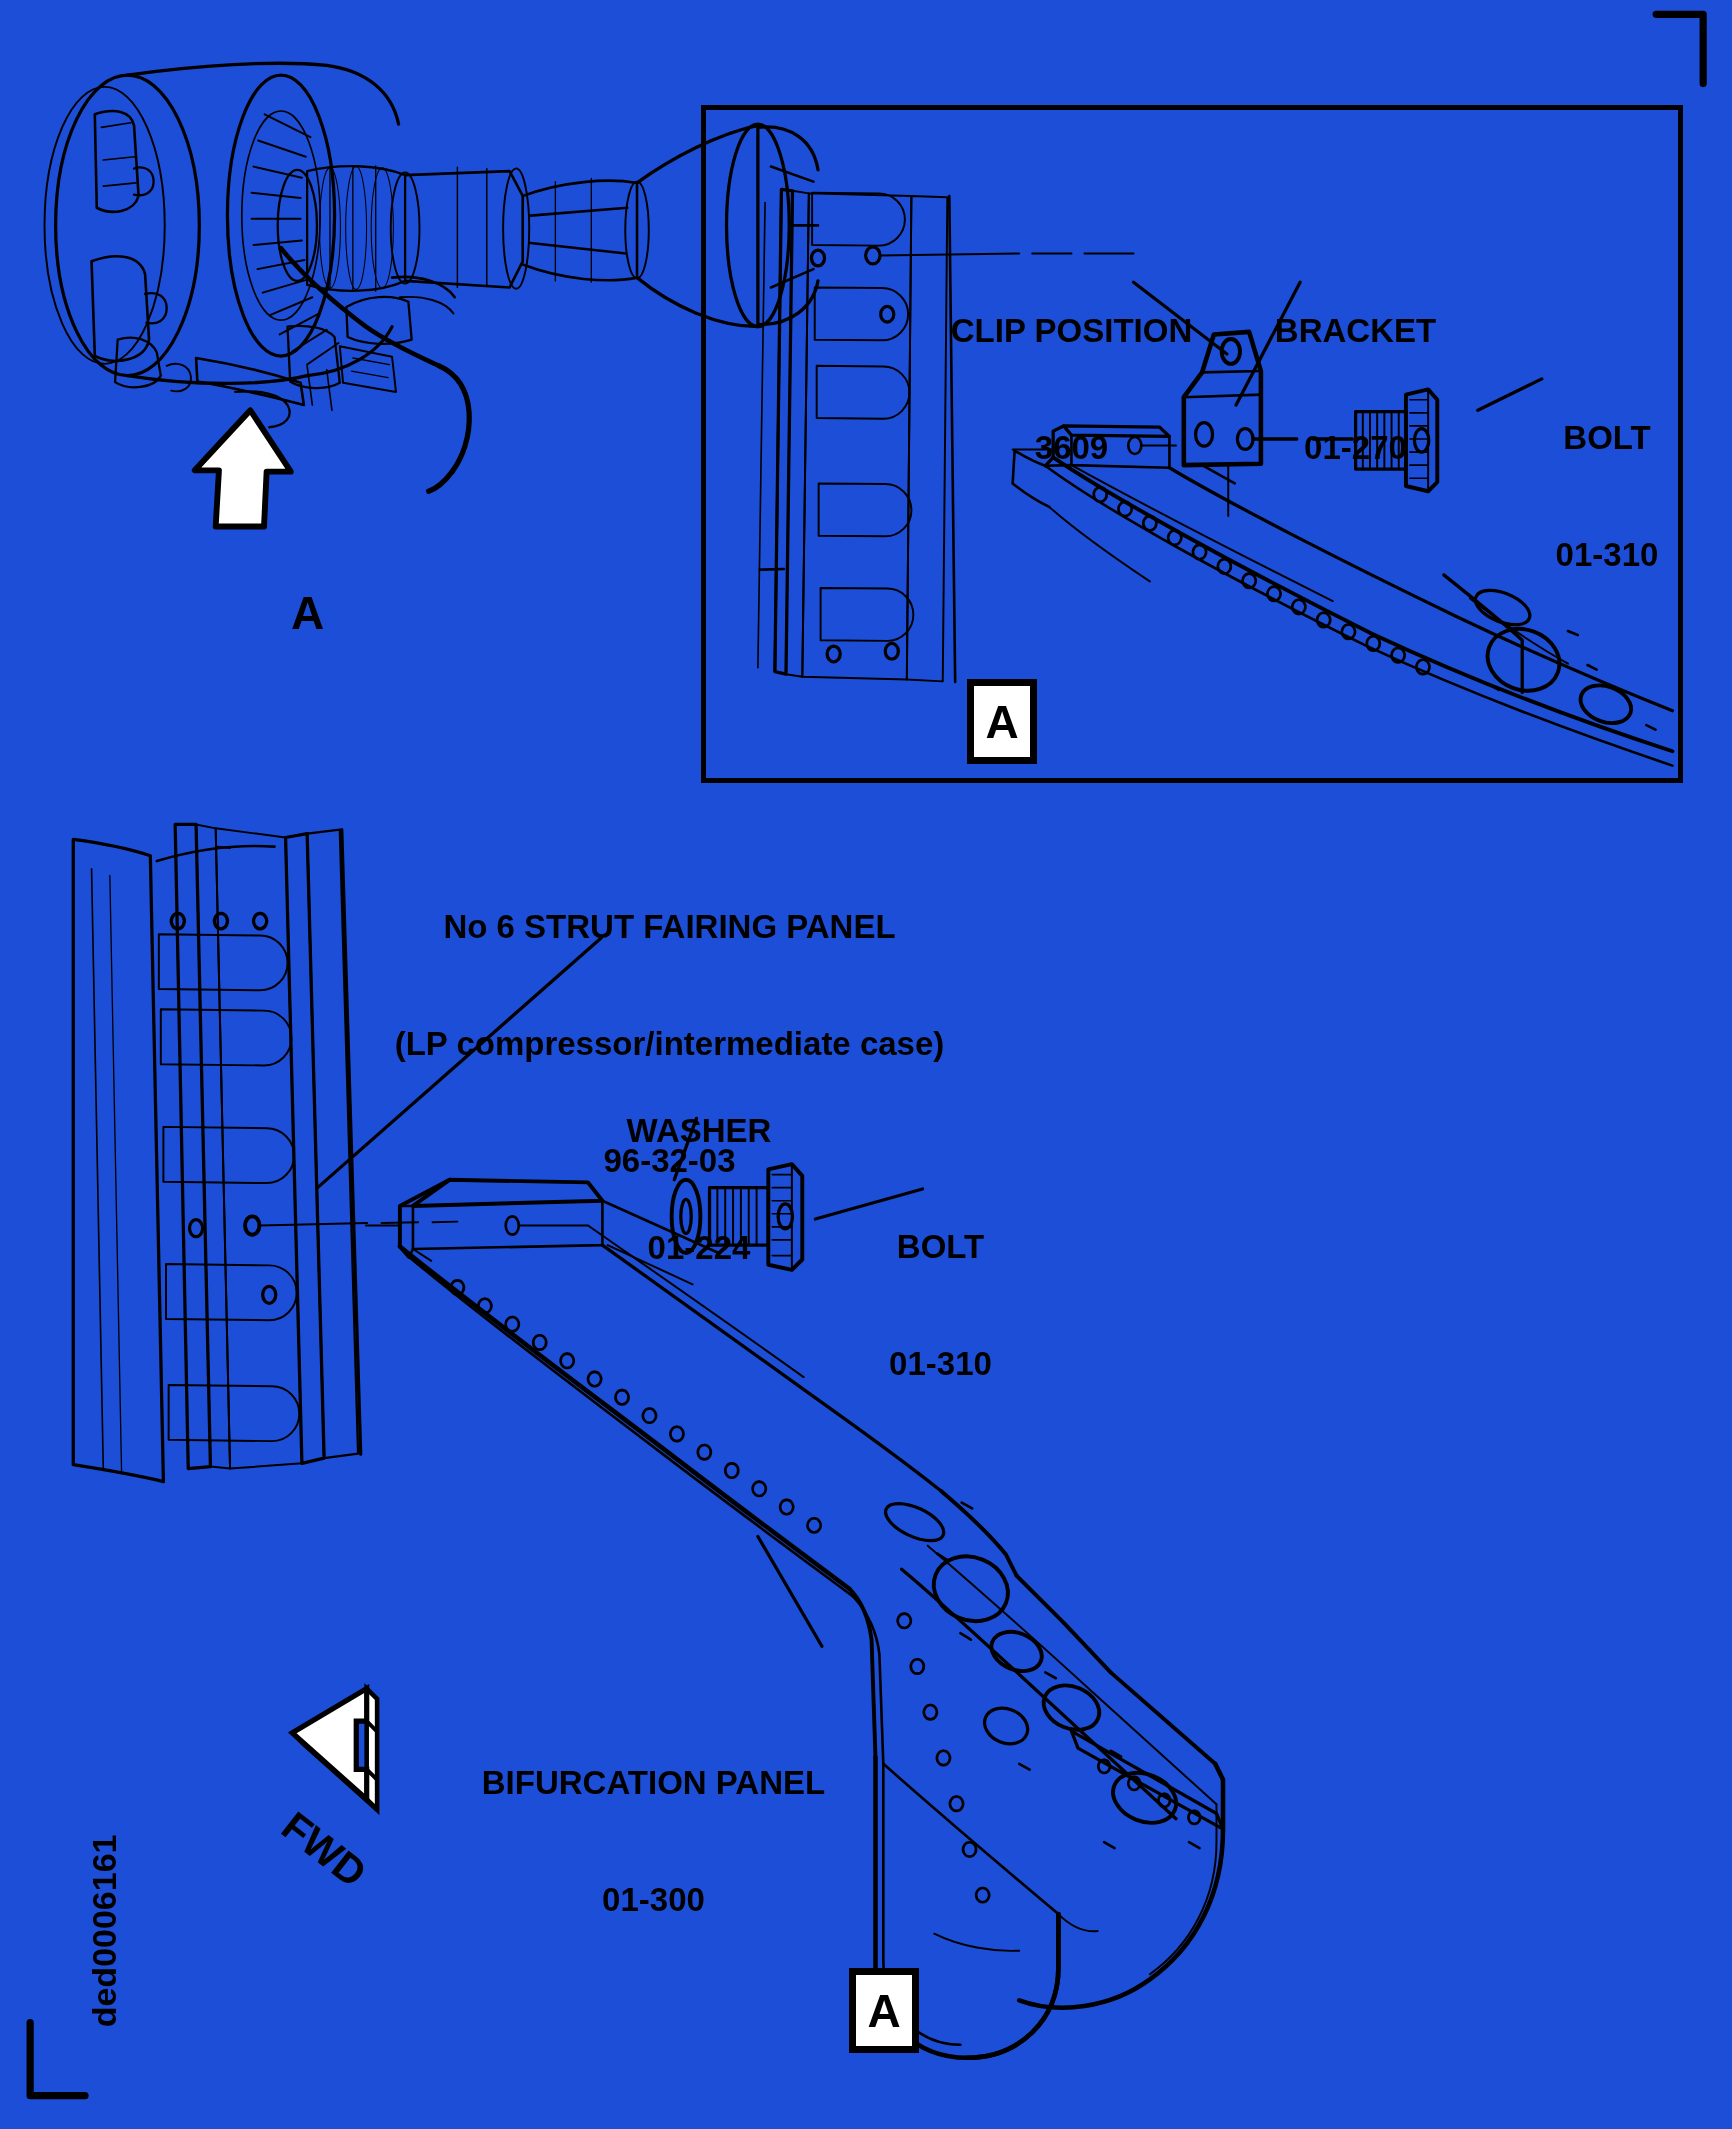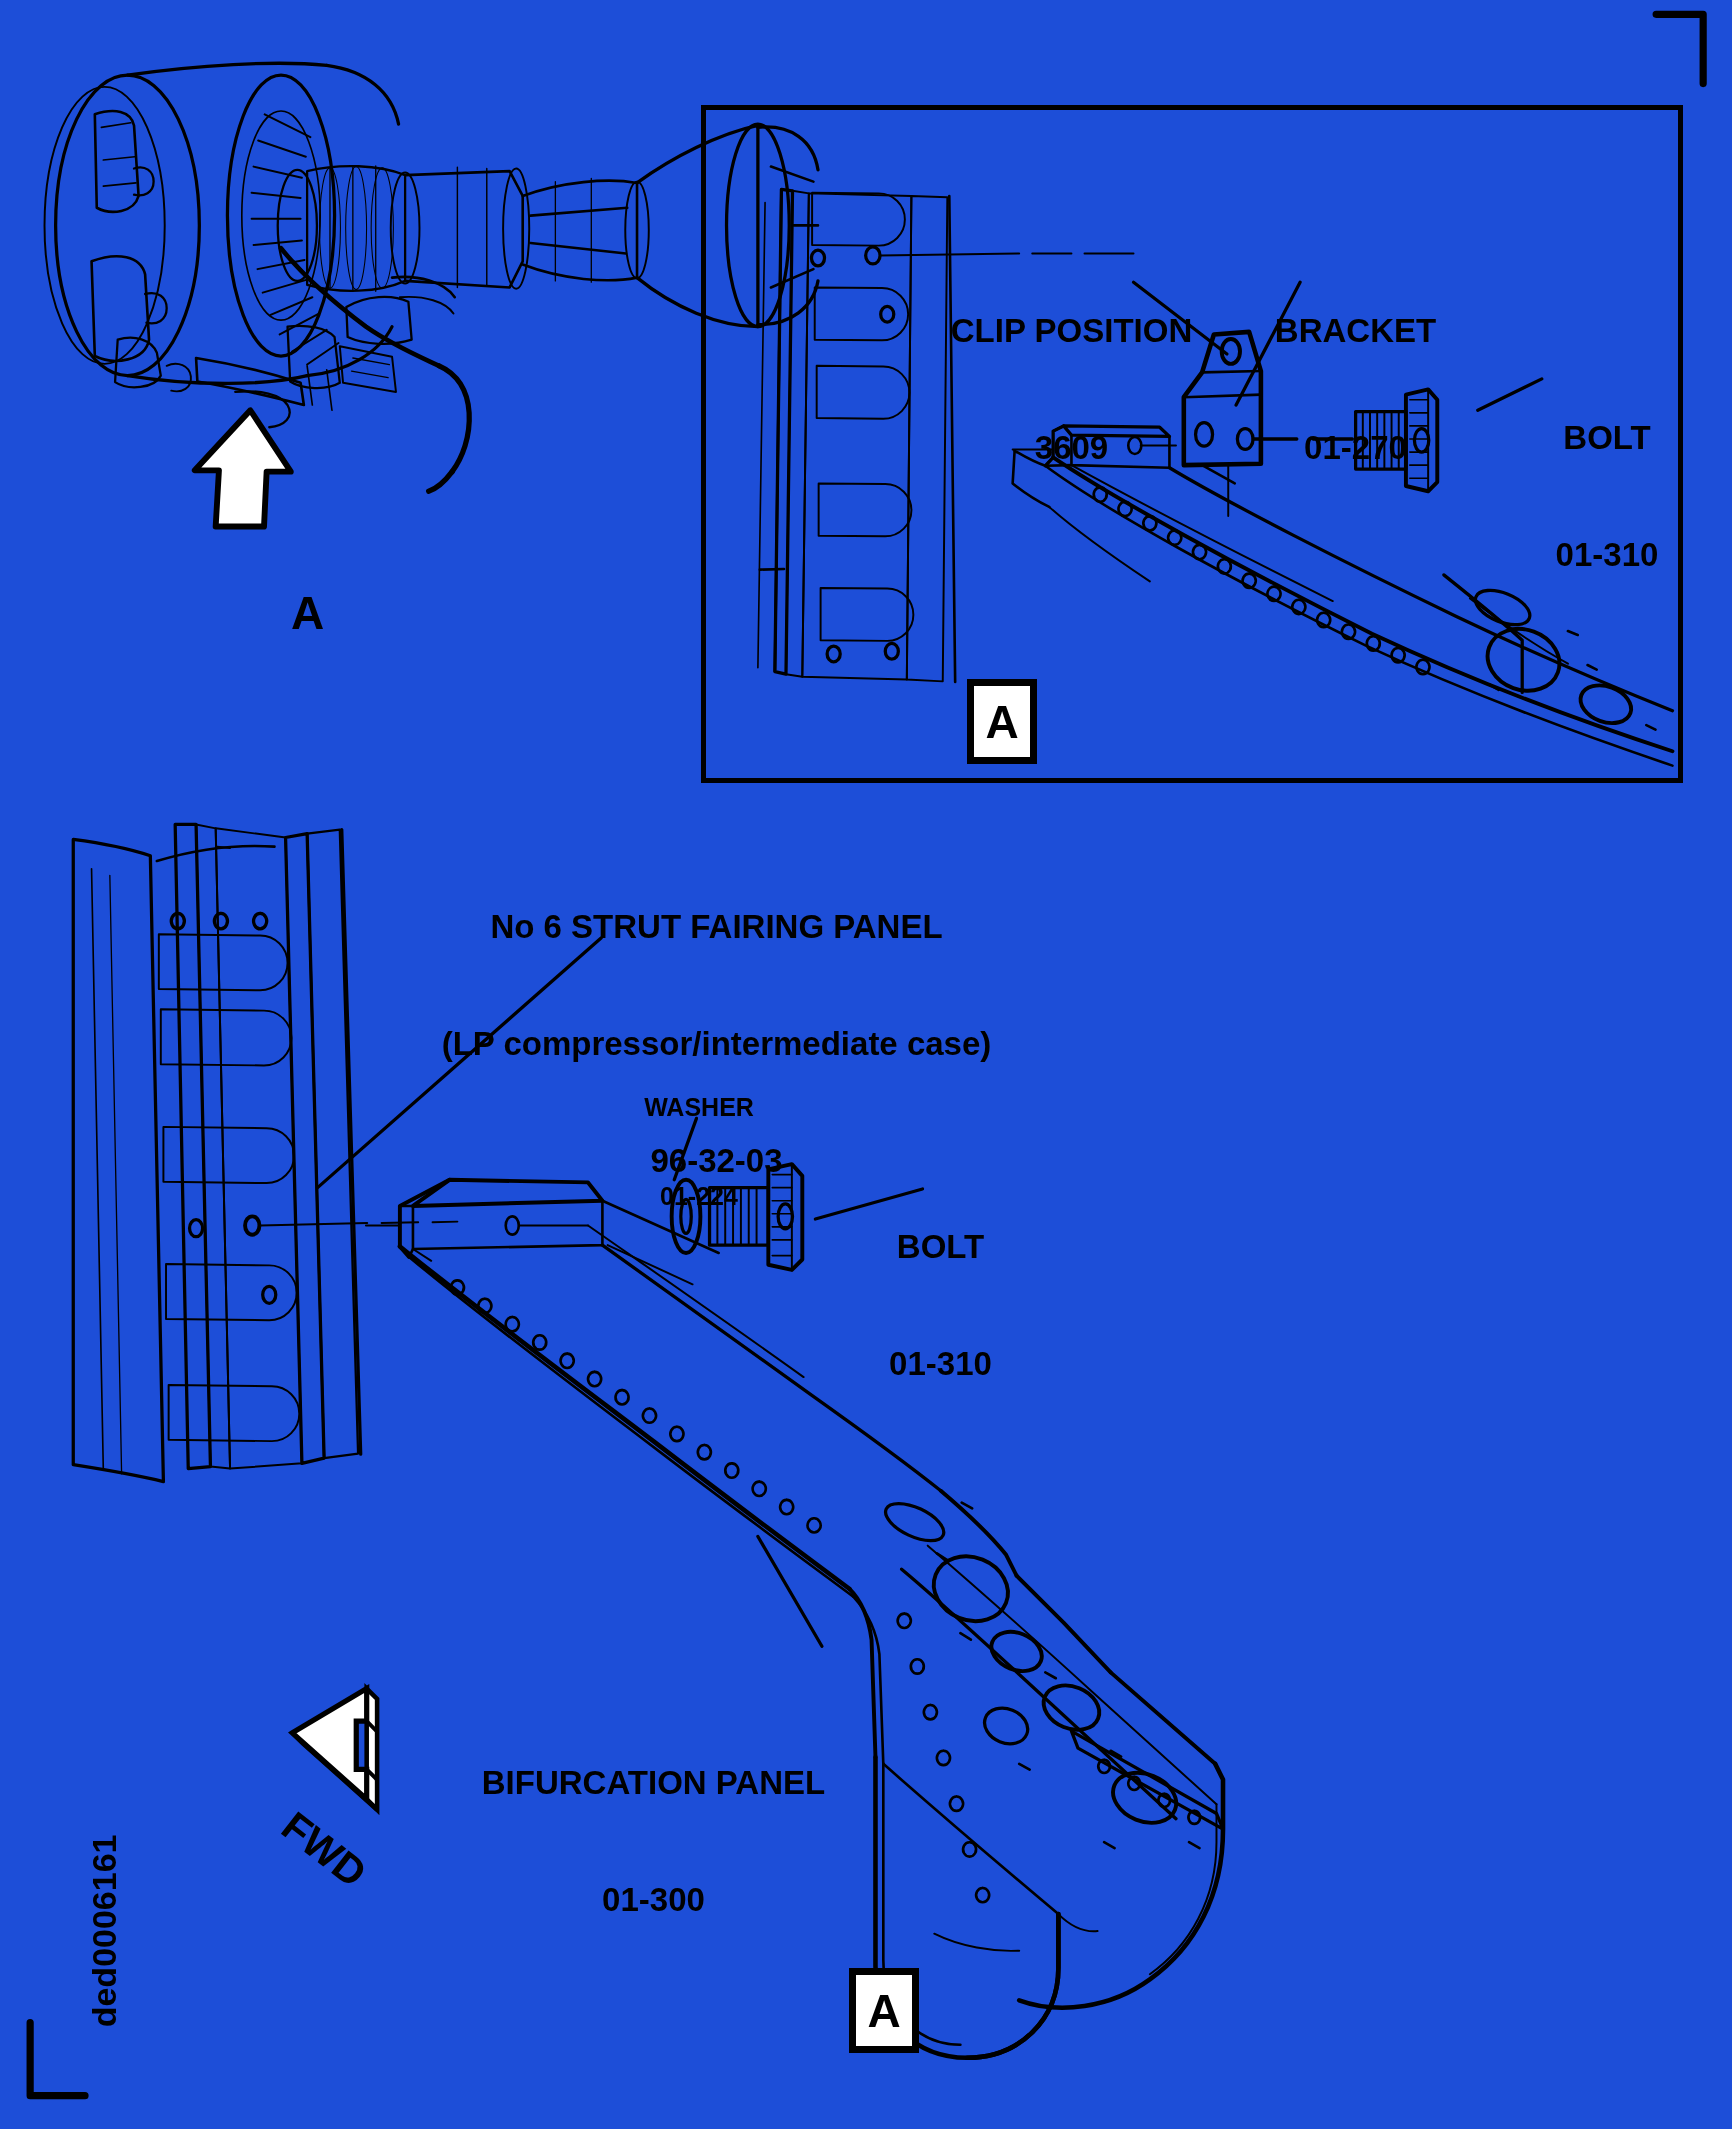--- a/index.html
+++ b/index.html
@@ -362,27 +362,27 @@
 
     <div class="lbl c" style="left:1509px;top:341px;width:196px;font-size:33px;">
       <div>BOLT</div>
       <div>01-310</div>
     </div>
 
     <div class="boxA" style="left:967px;top:679px;width:56px;height:71px;font-size:46px;">
       <span>A</span>
     </div>
 
-    <div class="lbl c" style="left:392px;top:830px;width:555px;font-size:33px;margin-left:47px;">
+    <div class="lbl c" style="left:392px;top:830px;width:555px;font-size:33px;">
       <div>No 6 STRUT FAIRING PANEL</div>
       <div>(LP compressor/intermediate case)</div>
       <div>96-32-03</div>
     </div>
 
-    <div class="lbl c" style="left:588px;top:1034px;width:222px;font-size:25px;">
+    <div class="lbl c" style="left:588px;top:1034px;width:222px;font-size:33px;">
       <div>WASHER</div>
       <div>01-224</div>
     </div>
 
     <div class="lbl c" style="left:836px;top:1150px;width:209px;font-size:33px;">
       <div>BOLT</div>
       <div>01-310</div>
     </div>
 
     <div class="lbl c" style="left:425px;top:1686px;width:457px;font-size:33px;">

